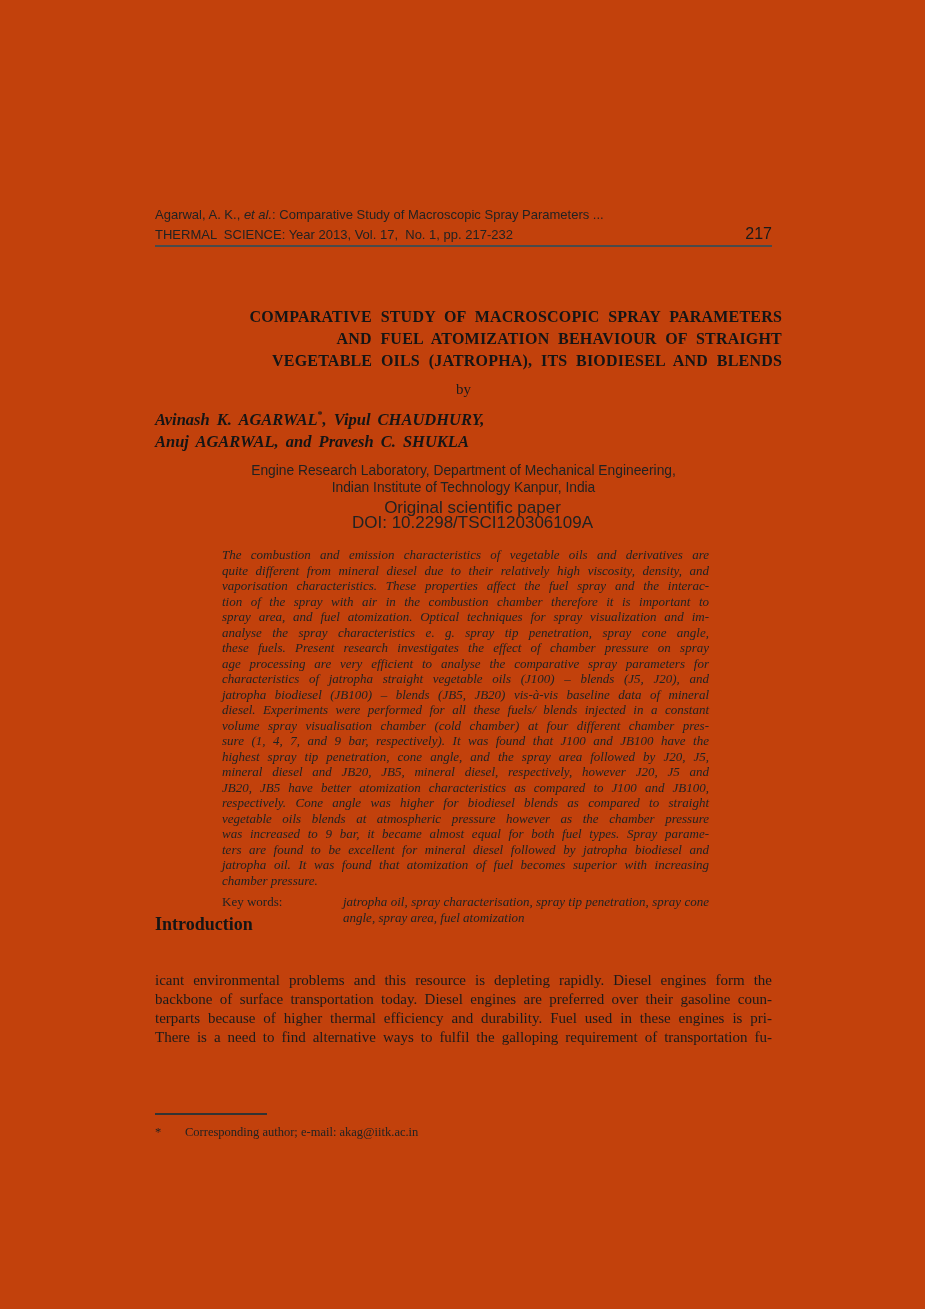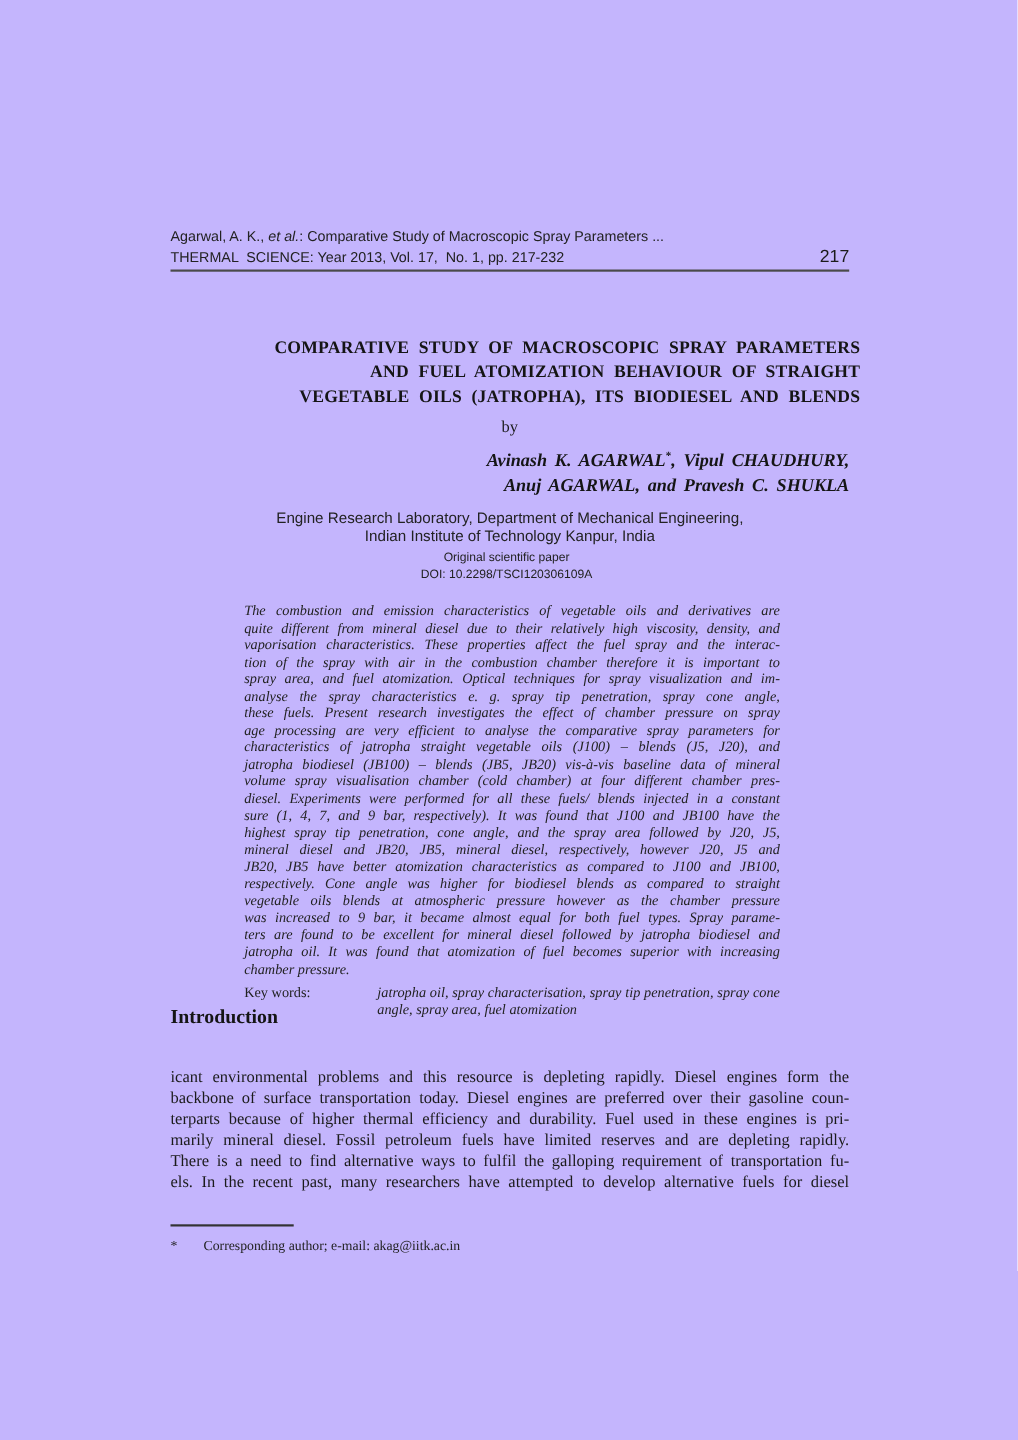--- a/index.html
+++ b/index.html
@@ -1,20 +1,20 @@
 <!DOCTYPE html>
 <html><head>
 <meta charset="utf-8">
 <style>
   html, body { margin: 0; padding: 0; background: #ffffff; }
   .page {
     position: relative;
     width: 925px;
     height: 1309px;
-    background: #c4b5fd;
+    background: #c2410c;
     overflow: hidden;
     font-family: "Liberation Serif", serif;
     color: #1b1b1b;
   }
   .pre { white-space: pre-wrap; }
 
   
   .runhead {
     position: absolute; left: 155px; top: 205px; width: 617px;
     font-family: "Liberation Sans", sans-serif;
@@ -33,34 +33,34 @@
     text-align: right; font-weight: bold;
     font-size: 16px; line-height: 22px;
     word-spacing: 0.28em; letter-spacing: 0.2px; color: #151515;
   }
   .byline {
     position: absolute; left: 155px; top: 381px; width: 617px;
     text-align: center; font-size: 15px;
   }
   .authors {
     position: absolute; left: 155px; top: 404px; width: 617px;
-    text-align: right; font-weight: bold; font-style: italic;
+    text-align: left; font-weight: bold; font-style: italic;
     font-size: 16.5px; line-height: 22px; word-spacing: 0.18em; color: #151515;
   }
   .authors sup { font-size: 10px; font-style: normal; }
 
   .affil {
     position: absolute; left: 155px; top: 462px; width: 617px;
     text-align: center; font-family: "Liberation Sans", sans-serif;
     font-size: 13.8px; line-height: 17px; color: #222;
   }
   .ptype {
-    position: absolute; left: 152px; top: 500px; width: 617px;
+    position: absolute; left: 164px; top: 500px; width: 617px;
     text-align: center; font-family: "Liberation Sans", sans-serif;
-    font-size: 11px; line-height: 15px; color: #222;
+    font-size: 17px; line-height: 15px; color: #222;
   }
 
   
   .abstract {
     position: absolute; left: 222px; top: 547px; width: 487px;
     font-style: italic; font-size: 13px; line-height: 15.5px; color: #222;
   }
   .abstract > div { text-align: justify; text-align-last: justify; }
   .abstract > div:last-child { text-align-last: left; }
 
@@ -141,22 +141,22 @@
       <div>The combustion and emission characteristics of vegetable oils and derivatives are</div>
       <div>quite different from mineral diesel due to their relatively high viscosity, density, and</div>
       <div>vaporisation characteristics. These properties affect the fuel spray and the interac-</div>
       <div>tion of the spray with air in the combustion chamber therefore it is important to</div>
       <div>spray area, and fuel atomization. Optical techniques for spray visualization and im-</div>
       <div>analyse the spray characteristics e. g. spray tip penetration, spray cone angle,</div>
       <div>these fuels. Present research investigates the effect of chamber pressure on spray</div>
       <div>age processing are very efficient to analyse the comparative spray parameters for</div>
       <div>characteristics of jatropha straight vegetable oils (J100) – blends (J5, J20), and</div>
       <div>jatropha biodiesel (JB100) – blends (JB5, JB20) vis-à-vis baseline data of mineral</div>
+      <div>diesel. Experiments were performed for all these fuels/ blends injected in a constant</div>
       <div>volume spray visualisation chamber (cold chamber) at four different chamber pres-</div>
-      <div>diesel. Experiments were performed for all these fuels/ blends injected in a constant</div>
       <div>sure (1, 4, 7, and 9 bar, respectively). It was found that J100 and JB100 have the</div>
       <div>highest spray tip penetration, cone angle, and the spray area followed by J20, J5,</div>
       <div>mineral diesel and JB20, JB5, mineral diesel, respectively, however J20, J5 and</div>
       <div>JB20, JB5 have better atomization characteristics as compared to J100 and JB100,</div>
       <div>respectively. Cone angle was higher for biodiesel blends as compared to straight</div>
       <div>vegetable oils blends at atmospheric pressure however as the chamber pressure</div>
       <div>was increased to 9 bar, it became almost equal for both fuel types. Spray parame-</div>
       <div>ters are found to be excellent for mineral diesel followed by jatropha biodiesel and</div>
       <div>jatropha oil. It was found that atomization of fuel becomes superior with increasing</div>
       <div>chamber pressure.</div>
@@ -168,23 +168,21 @@
       <div class="kw1">jatropha oil, spray characterisation, spray tip penetration, spray cone</div>
       <div>angle, spray area, fuel atomization</div>
     </div>
   </div>
 
   <div class="heading">Introduction</div>
   <div class="intro">
       <div>icant environmental problems and this resource is depleting rapidly. Diesel engines form the</div>
       <div>backbone of surface transportation today. Diesel engines are preferred over their gasoline coun-</div>
       <div>terparts because of higher thermal efficiency and durability. Fuel used in these engines is pri-</div>
-      <div>marily mineral diesel. Fossil petroleum fuels have limited reserves and are depleting rapidly.</div>
       <div>There is a need to find alternative ways to fulfil the galloping requirement of transportation fu-</div>
-      <div>els. In the recent past, many researchers have attempted to develop alternative fuels for diesel</div>
     </div>
 
   <div class="fn-rule"></div>
   <div class="footnote">
     <span class="fn-marker">*</span>
     <span>Corresponding author; e-mail: akag@iitk.ac.in</span>
   </div>
 
 </div>
 

